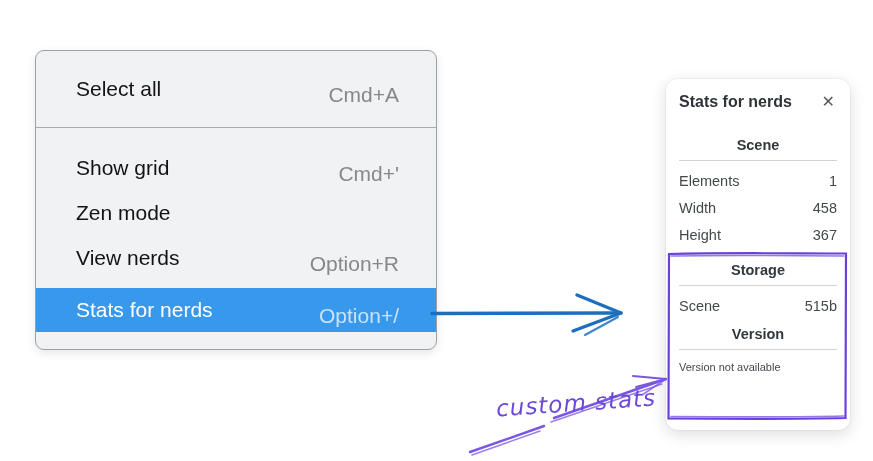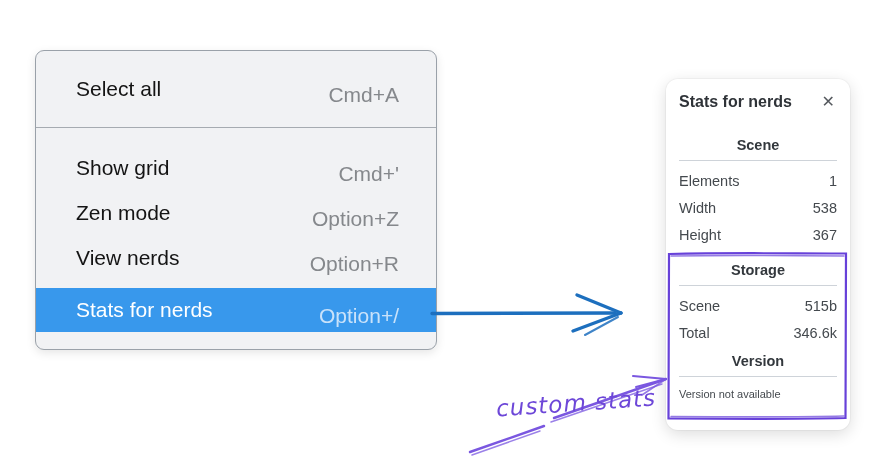--- a/index.html
+++ b/index.html
@@ -80,21 +80,20 @@
     </div>
   </div>
   <div class="menu-separator"></div>
   <div class="menu-group-bottom">
     <div class="menu-item">
       <span>Show grid</span>
       <span class="shortcut">Cmd+'</span>
     </div>
     <div class="menu-item">
       <span>Zen mode</span>
-      <span class="shortcut">Option+Z</span>
     </div>
     <div class="menu-item">
       <span>View nerds</span>
       <span class="shortcut">Option+R</span>
     </div>
     <div class="menu-item selected">
       <span>Stats for nerds</span>
       <span class="shortcut">Option+/</span>
     </div>
   </div>
@@ -116,36 +115,32 @@
   </div>
 
   <div class="stats-section-heading mt-scene">Scene</div>
   <hr class="stats-hr">
   <div class="stats-row">
     <span>Elements</span>
     <span>1</span>
   </div>
   <div class="stats-row">
     <span>Width</span>
-    <span>538</span>
+    <span>458</span>
   </div>
   <div class="stats-row">
     <span>Height</span>
     <span>367</span>
   </div>
 
   <div class="stats-section-heading mt-storage">Storage</div>
   <hr class="stats-hr">
   <div class="stats-row">
     <span>Scene</span>
     <span>515b</span>
-  </div>
-  <div class="stats-row">
-    <span>Total</span>
-    <span>346.6k</span>
   </div>
 
   <div class="stats-section-heading mt-version">Version</div>
   <hr class="stats-hr">
   <div class="stats-note">Version not available</div>
 </div>
 
 <svg class="overlay" style="left:660px;top:246px;" width="196" height="182" viewBox="0 0 196 182">
   <g stroke="#6741d9" fill="none" stroke-linecap="round">
     <path d="M9 8 C 70 6.5, 130 7.5, 186 7.5 L 185.5 172 C 120 173.5, 60 172.5, 8.5 172.5 L 9 8 Z" stroke-width="2.2"></path>

